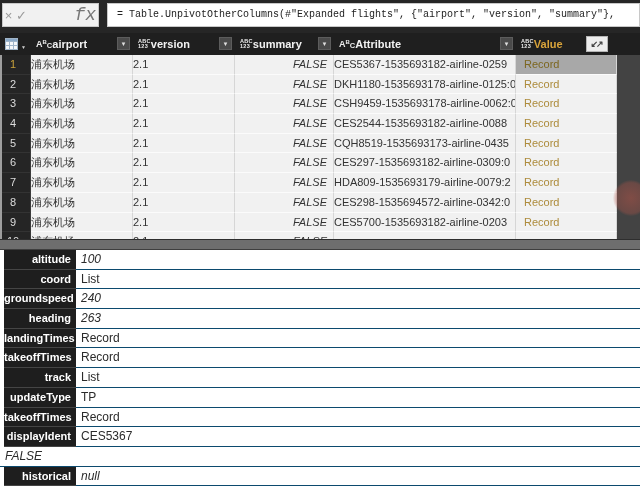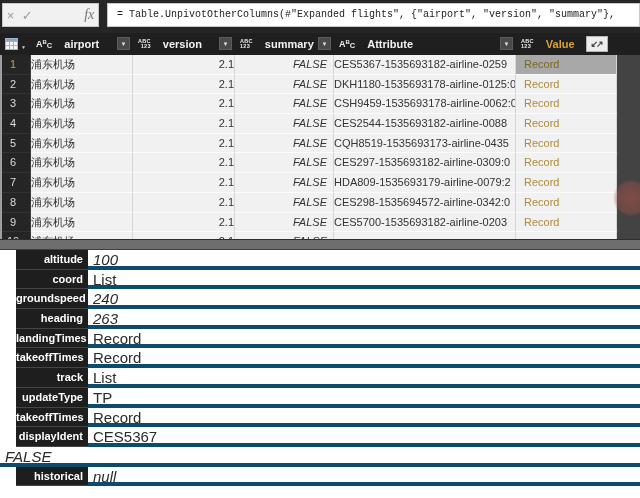--- a/index.html
+++ b/index.html
@@ -10,45 +10,45 @@
     --selected-rownum:#c9a23c;
   }
   *{margin:0;padding:0;box-sizing:border-box;}
   body{width:640px;height:498px;overflow:hidden;font-family:"Liberation Sans",sans-serif;background:#262626;}
   .screen{position:relative;width:640px;height:498px;overflow:hidden;background:#262626;}
 
   
   .formula-bar{position:absolute;top:3px;left:2px;right:0;height:24px;display:flex;}
   .fx-btns{width:97px;background:#f1f1f1;display:flex;align-items:center;justify-content:space-around;border:1px solid #c8c8c8;}
   .fx-btns .ibtn{color:#9a9a9a;font-size:13px;line-height:1;cursor:default;}
-  .fx-btns .fx{font-family:Liberation Serif, serif;font-style:italic;font-size:14px;color:#777;margin-left:44px;}
+  .fx-btns .fx{font-family:Liberation Mono, monospace;font-style:italic;font-size:18px;color:#777;margin-left:44px;}
   .fx-gap{width:8px;background:#262626;}
   .formula-input{flex:1;background:#ffffff;border:1px solid #c8c8c8;font-family:"Liberation Mono","DejaVu Sans Mono",monospace;
     font-size:10px;color:#222;line-height:22px;padding-left:9px;white-space:nowrap;overflow:hidden;}
 
   
   .grid-header{position:absolute;top:33px;left:0;width:640px;height:22px;background:#1f1f1f;display:flex;align-items:center;}
   .hcell{height:22px;display:flex;align-items:center;color:#f2f2f2;font-size:11px;font-weight:bold;position:relative;}
-  .hcell .lbl{margin-left:12px;white-space:nowrap;overflow:hidden;}
+  .hcell .lbl{margin-left:0;white-space:nowrap;overflow:hidden;}
   .hcell.value .lbl{color:var(--accent-gold);}
   .dd{position:absolute;right:3px;top:4px;width:13px;height:13px;background:#4a4a4a;border:1px solid #5c5c5c;
       display:flex;align-items:center;justify-content:center;font-size:6px;color:#dedede;line-height:1;}
   .expand-btn{position:absolute;right:9px;top:3px;width:22px;height:16px;background:#ededed;border:1px solid #b5b5b5;
       display:flex;align-items:center;justify-content:center;font-size:9px;color:#444;letter-spacing:-2px;line-height:1;padding-right:2px;}
   .type-ic{margin-left:5px;color:#ececec;white-space:nowrap;}
   .type-text{font-size:9px;font-weight:bold;letter-spacing:0;}
   .type-text .b{font-size:6px;position:relative;top:-3px;}
   .type-text .c{font-size:7.5px;position:relative;top:1px;}
   .type-any{display:flex;flex-direction:column;justify-content:center;font-size:5.5px;font-weight:bold;line-height:5.5px;letter-spacing:.3px;}
   .corner{width:31px;justify-content:center;}
   .corner svg{display:block;}
   .corner .cdd{font-size:5px;color:#cfcfcf;margin-left:1px;position:relative;top:3px;}
 
   
-  .w-rn{width:31px;}  .w-air{width:102px;} .w-ver{width:102px;text-align:right;}
+  .w-rn{width:31px;}  .w-air{width:102px;} .w-ver{width:102px;}
   .w-sum{width:99px;} .w-att{width:182px;} .w-val{width:101px;}
   .rows-viewport .w-rn{width:29px;}
 
   
   .left-edge{position:absolute;left:0;top:55px;width:2px;height:443px;background:#9e9e9e;}
   .right-strip{position:absolute;left:617px;top:55px;width:23px;height:184px;background:#434343;}
   .watermark{position:absolute;left:613px;top:180px;width:36px;height:36px;border-radius:50%;
       background:radial-gradient(circle,rgba(178,84,72,.55) 0%,rgba(178,84,72,.35) 60%,rgba(178,84,72,0) 72%);}
   .rows-viewport{position:absolute;top:55px;left:2px;width:615px;height:184px;overflow:hidden;background:#434343;}
   .trow{display:flex;height:19.7px;}
@@ -61,23 +61,23 @@
   .cell.val{color:var(--record-link);padding-left:8px;}
   .trow.sel .cell.val{background:var(--selected-cell-bg);color:var(--selected-cell-text);}
 
   
   .splitter{position:absolute;top:239px;left:0;width:640px;height:11px;background:#6e6e6e;
       border-top:1px solid #2e2e2e;border-bottom:1px solid #3e3e3e;}
 
   
   .record-pane{position:absolute;top:250px;left:0;width:640px;height:248px;background:#ffffff;overflow:hidden;}
   .rrow{display:flex;height:19.7px;}
-  .rlabel{width:72px;margin-left:16px;background:#1e1e1e;color:#ffffff;font-size:11px;font-weight:bold;
+  .rlabel{width:72px;margin-left:4px;background:#1e1e1e;color:#ffffff;font-size:11px;font-weight:bold;
       text-align:right;padding-right:5px;line-height:19px;border-bottom:1px solid #454545;white-space:nowrap;}
-  .rvalue{flex:1;font-size:15px;color:#2b2b2b;line-height:19px;padding-left:5px;border-bottom:4px solid #0c4a6e;white-space:nowrap;}
+  .rvalue{flex:1;font-size:12px;color:#2b2b2b;line-height:19px;padding-left:5px;border-bottom:1px solid #0c4a6e;white-space:nowrap;}
   .rvalue.it{font-style:italic;}
 </style>
 </head>
 <body>
 
 <div class="screen">
 
   <div class="formula-bar">
     <div class="fx-btns">
       <span class="ibtn">×</span>

